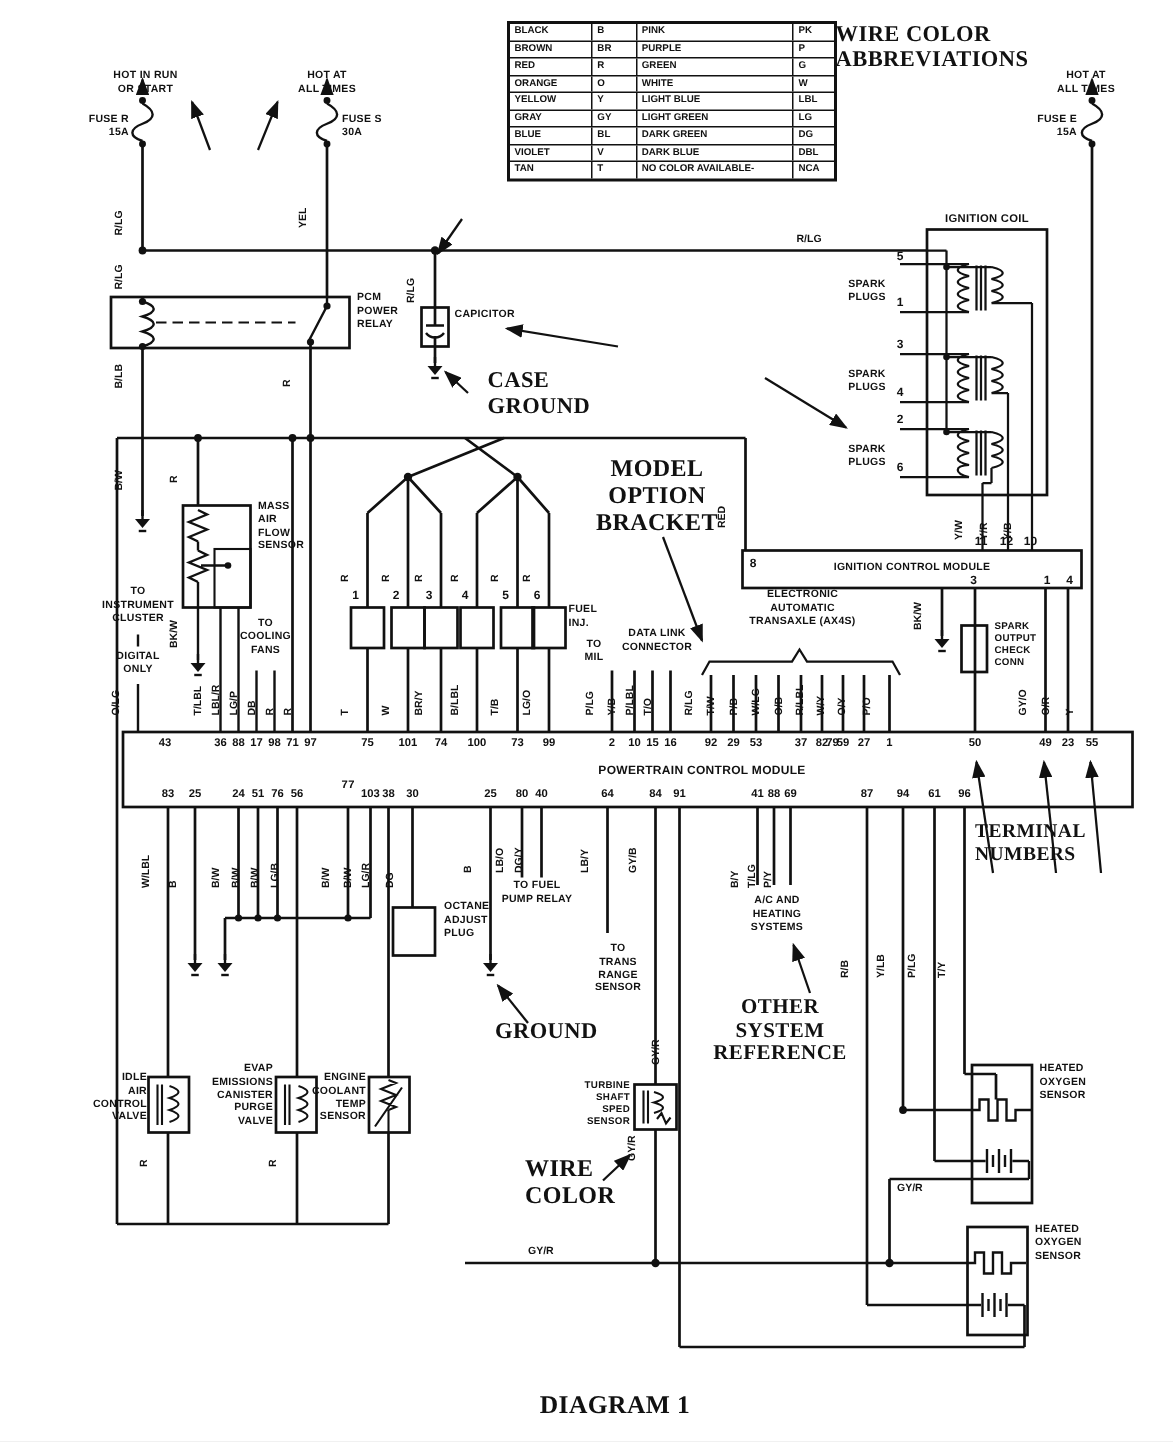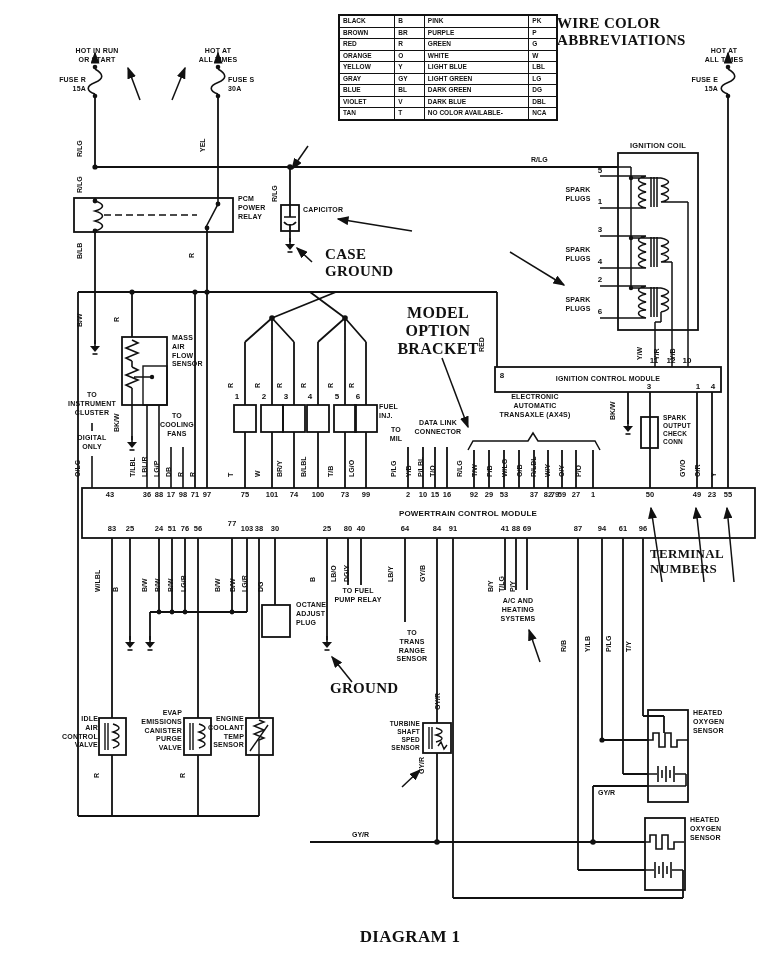--- a/index.html
+++ b/index.html
@@ -317,39 +317,44 @@
   <div class="lbl" style="left:317px;top:587px;width:82px;">TO FUEL
 PUMP RELAY</div>
   <div class="lbl" style="left:384px;top:629px;width:56px;">TO
 TRANS
 RANGE
 SENSOR</div>
   <div class="ann left" style="left:330px;top:680px;width:90px;">GROUND</div>
   <div class="lbl" style="left:487px;top:597px;width:62px;">A/C AND
 HEATING
 SYSTEMS</div>
+  <div class="ann" style="left:453px;top:664px;width:134px;font-size:14px;">OTHER
+SYSTEM
+REFERENCE</div>
   <div class="ann left" style="left:650px;top:547px;width:90px;font-size:13px;">TERMINAL
 NUMBERS</div>
   <div class="lbl right" style="left:56px;top:715px;width:42px;">IDLE
 AIR
 CONTROL
 VALVE</div>
   <div class="lbl right" style="left:128px;top:709px;width:54px;">EVAP
 EMISSIONS
 CANISTER
 PURGE
 VALVE</div>
   <div class="lbl right" style="left:192px;top:715px;width:52px;">ENGINE
 COOLANT
 TEMP
 SENSOR</div>
   <div class="lbl right sm" style="left:376px;top:720px;width:44px;">TURBINE
 SHAFT
 SPED
 SENSOR</div>
+  <div class="ann left" style="left:350px;top:771px;width:90px;font-size:16px;">WIRE
+COLOR</div>
   <div class="lbl left" style="left:693px;top:709px;width:60px;">HEATED
 OXYGEN
 SENSOR</div>
   <div class="lbl left" style="left:690px;top:816px;width:60px;">HEATED
 OXYGEN
 SENSOR</div>
   <div class="ann" style="left:300px;top:927px;width:220px;font-size:17px;">DIAGRAM 1</div>
 
   <div class="num" style="left:594px;top:166px;">5</div>
   <div class="num" style="left:594px;top:197px;">1</div>

